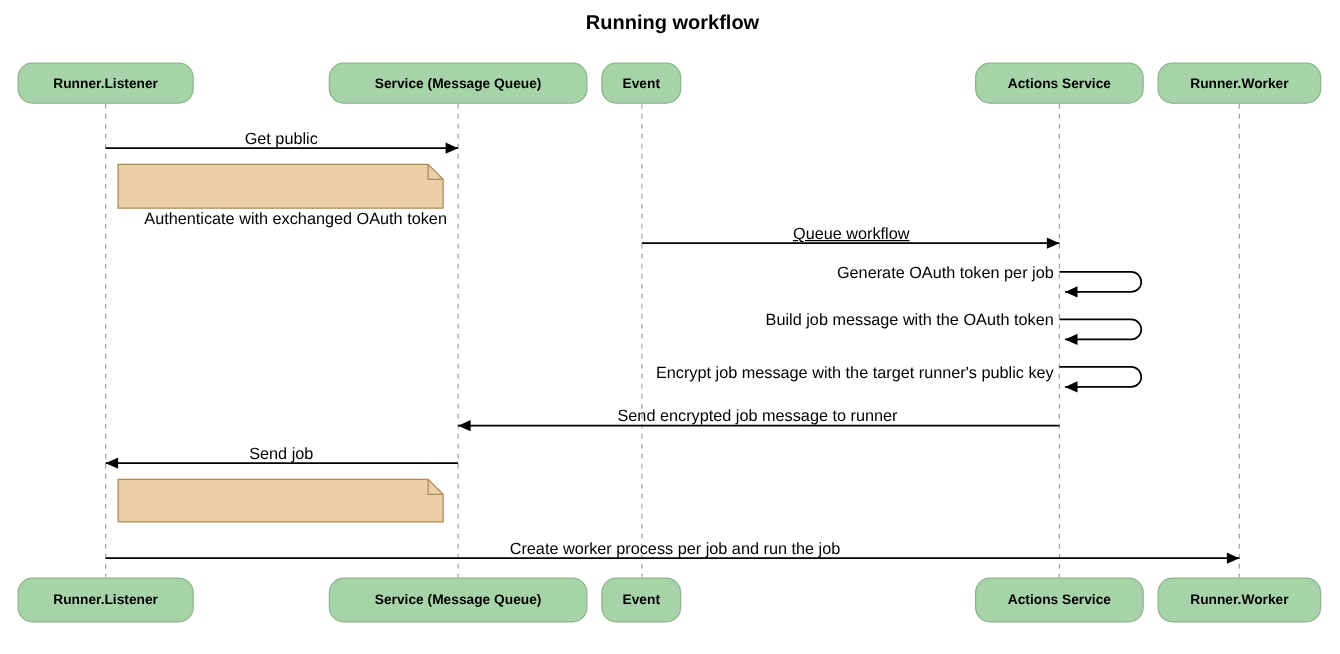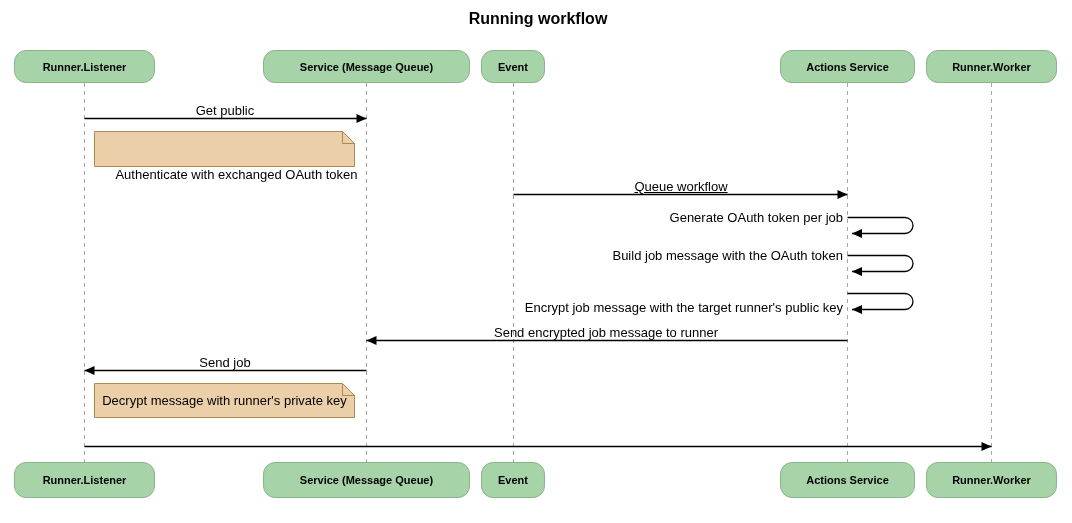--- a/index.html
+++ b/index.html
@@ -106,20 +106,20 @@
     <div class="pbox" style="left:263px; width:207px;">Service (Message Queue)</div>
     <div class="pbox" style="left:481px; width:64px;">Event</div>
     <div class="pbox" style="left:780px; width:135px;">Actions Service</div>
     <div class="pbox" style="left:926px; width:131px;">Runner.Worker</div>
   </div>
 
   <div class="mlabel center" style="left:125px; width:200px; top:103px;">Get public</div>
   <div class="mlabel center" style="left:581px; width:200px; top:179px;text-decoration:underline;">Queue workflow</div>
   <div class="mlabel right-align" style="right:229px; top:210px;">Generate OAuth token per job</div>
   <div class="mlabel right-align" style="right:229px; top:248px;margin-left:12px;">Build job message with the OAuth token</div>
-  <div class="mlabel right-align" style="right:229px; top:300px;">Encrypt job message with the target runner's public key</div>
+  <div class="mlabel right-align" style="right:229px; top:290px;">Encrypt job message with the target runner's public key</div>
   <div class="mlabel center" style="left:456px; width:300px; top:325px;">Send encrypted job message to runner</div>
   <div class="mlabel center" style="left:125px; width:200px; top:355px;">Send job</div>
+  <div class="mlabel center" style="left:390px; width:300px; top:431px;">Create worker process per job and run the job</div>
 
   <div class="note-text" style="left:106px; width:261px; top:141px;margin-top:26px;">Authenticate with exchanged OAuth token</div>
-  <div class="note-text" style="left:94px; width:261px; top:393px;">Decrypt message with runner's private key</div>
 
 </div>
 
 </body></html>

